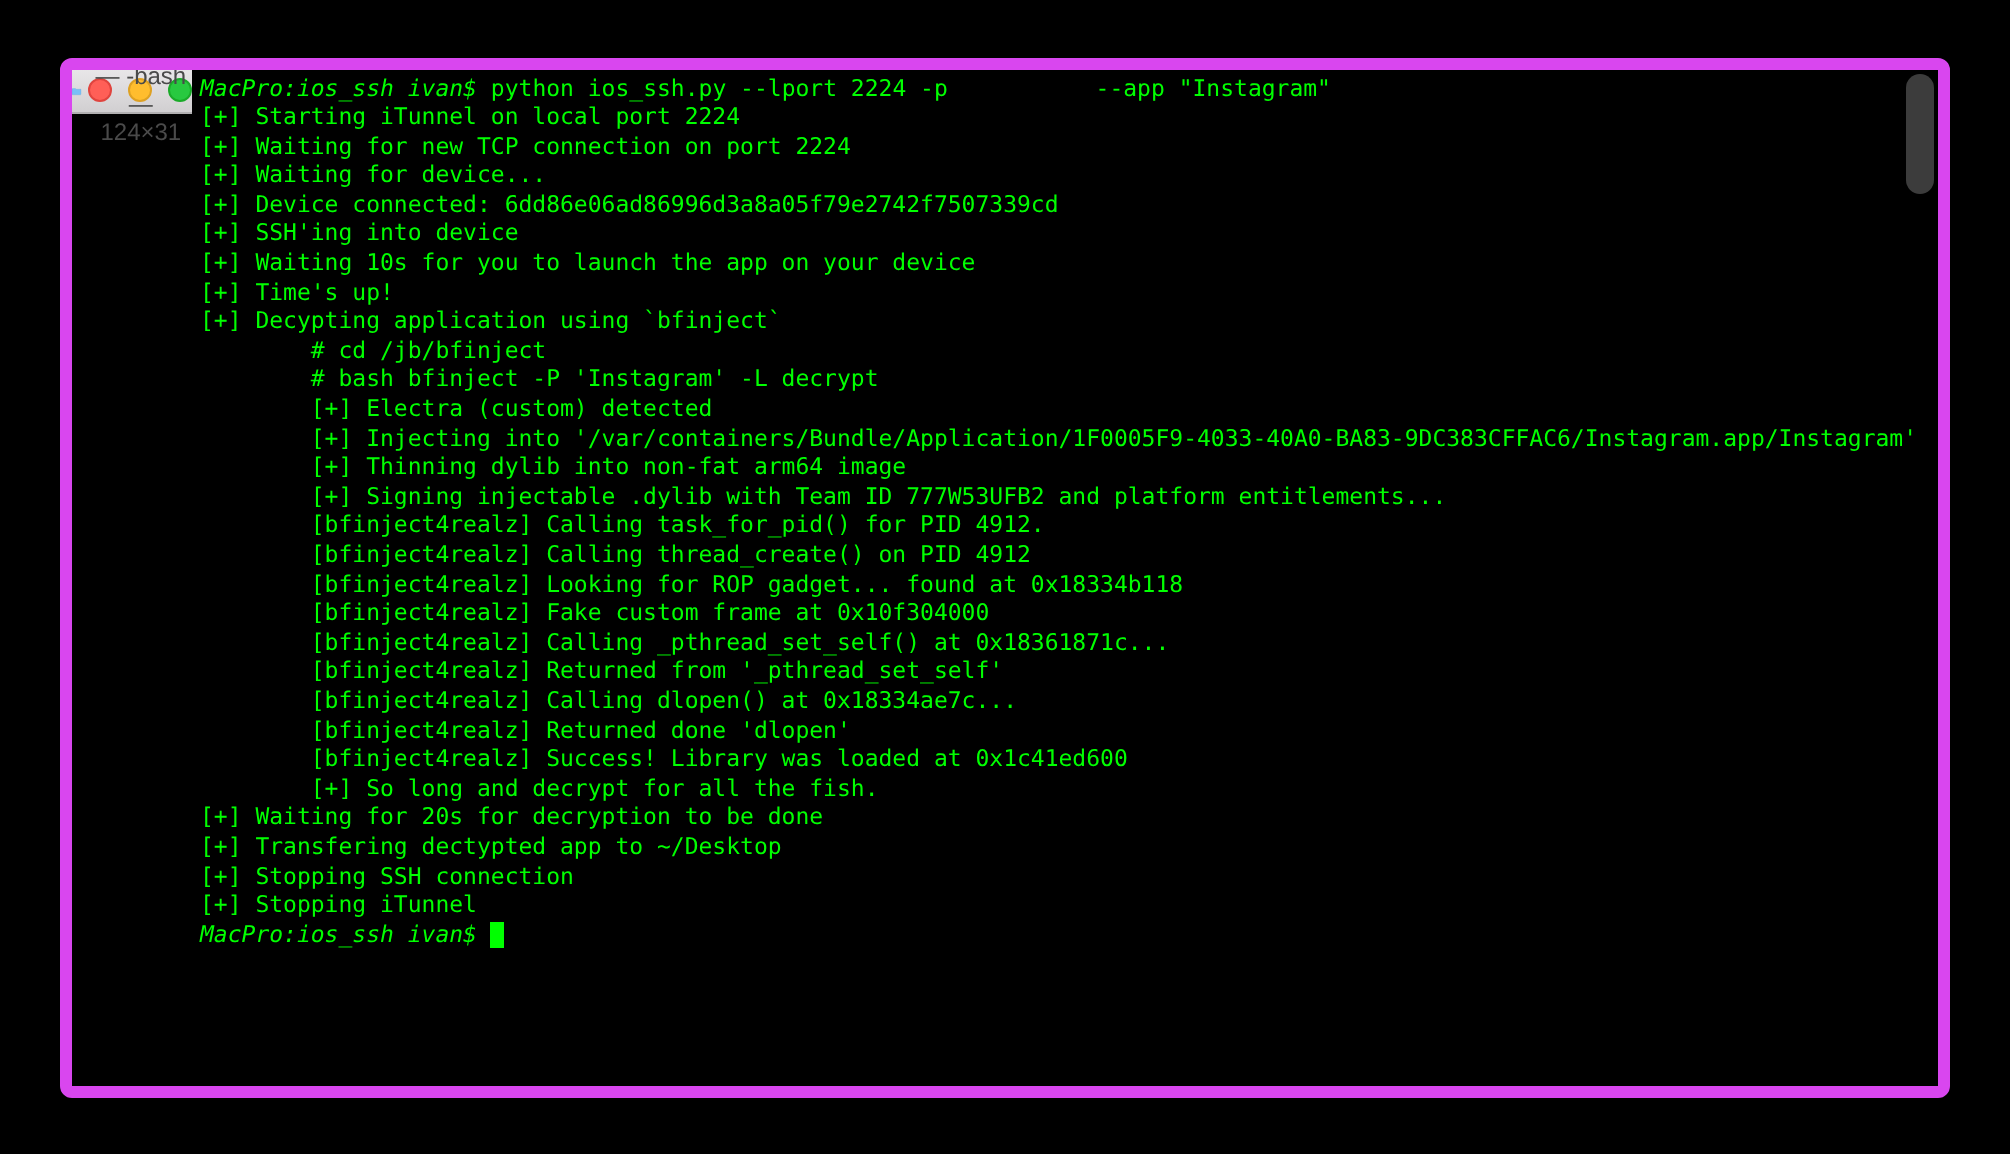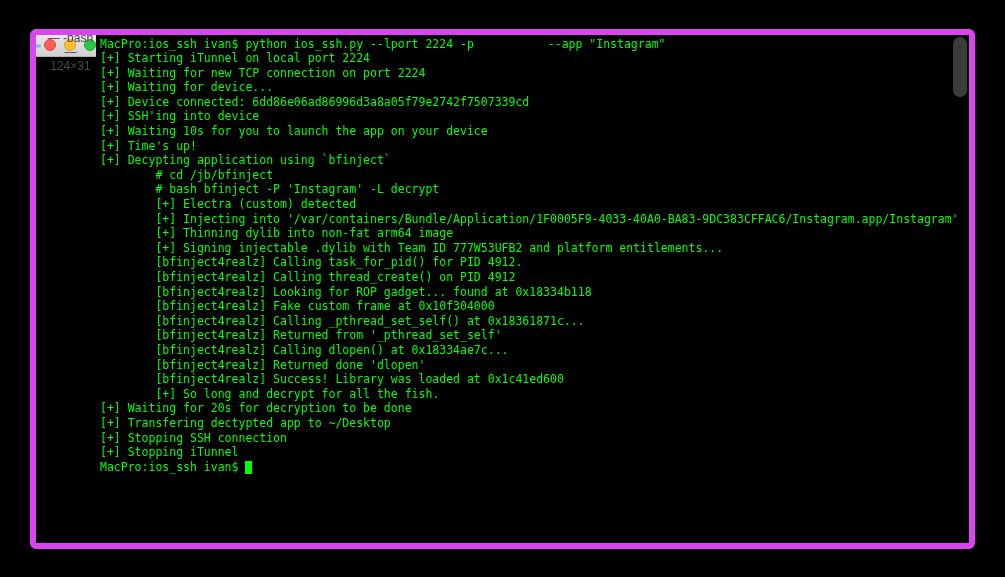--- a/index.html
+++ b/index.html
@@ -70,21 +70,21 @@
     overflow: hidden;
     position: relative;
   }
   .line {
     font-size: 11.5px;
     line-height: 14.6px;
     color: #00ff00;
     white-space: pre;
     font-family: "Menlo", "Monaco", "Consolas", monospace;
   }
-  .prompt-host { color: #00ff00; }
+  .prompt-host { color: #00ff00; font-style: italic; }
   .redacted {
     display: inline-block;
     width: 60px;
     height: 12px;
     background: #000;
     border: 0;
     vertical-align: middle;
   }
   .cursor {
     display: inline-block;

